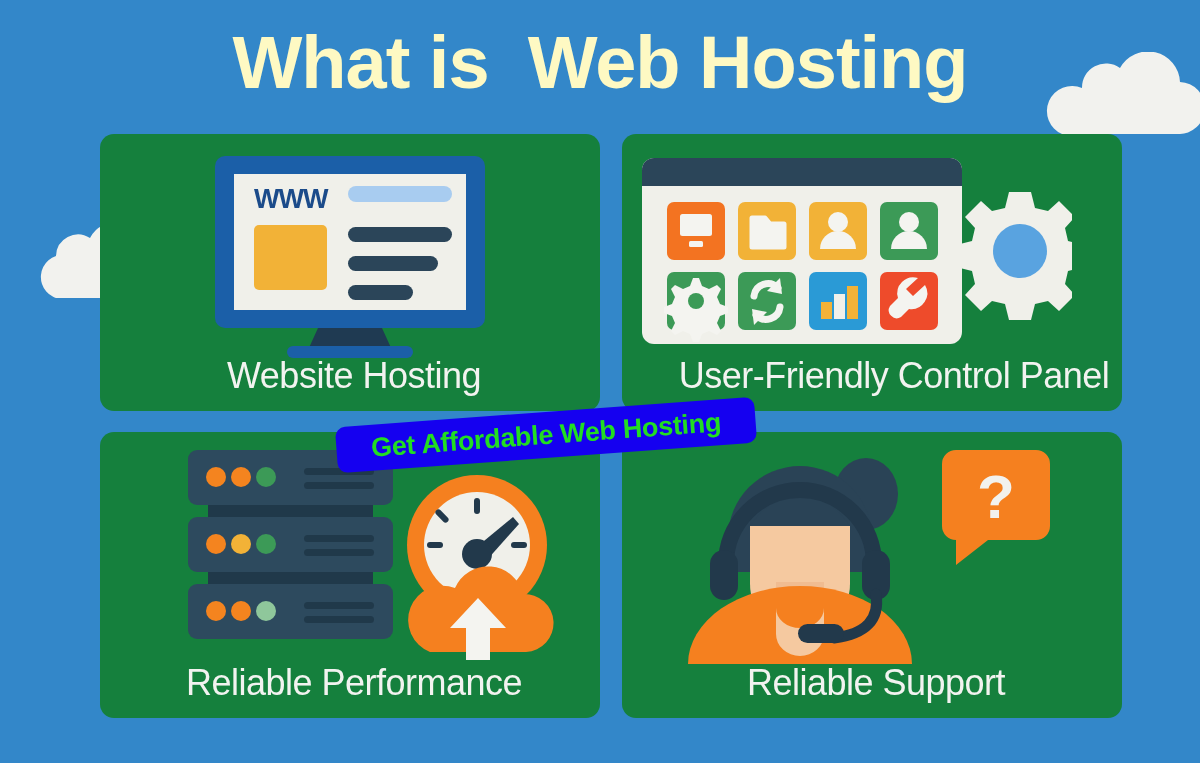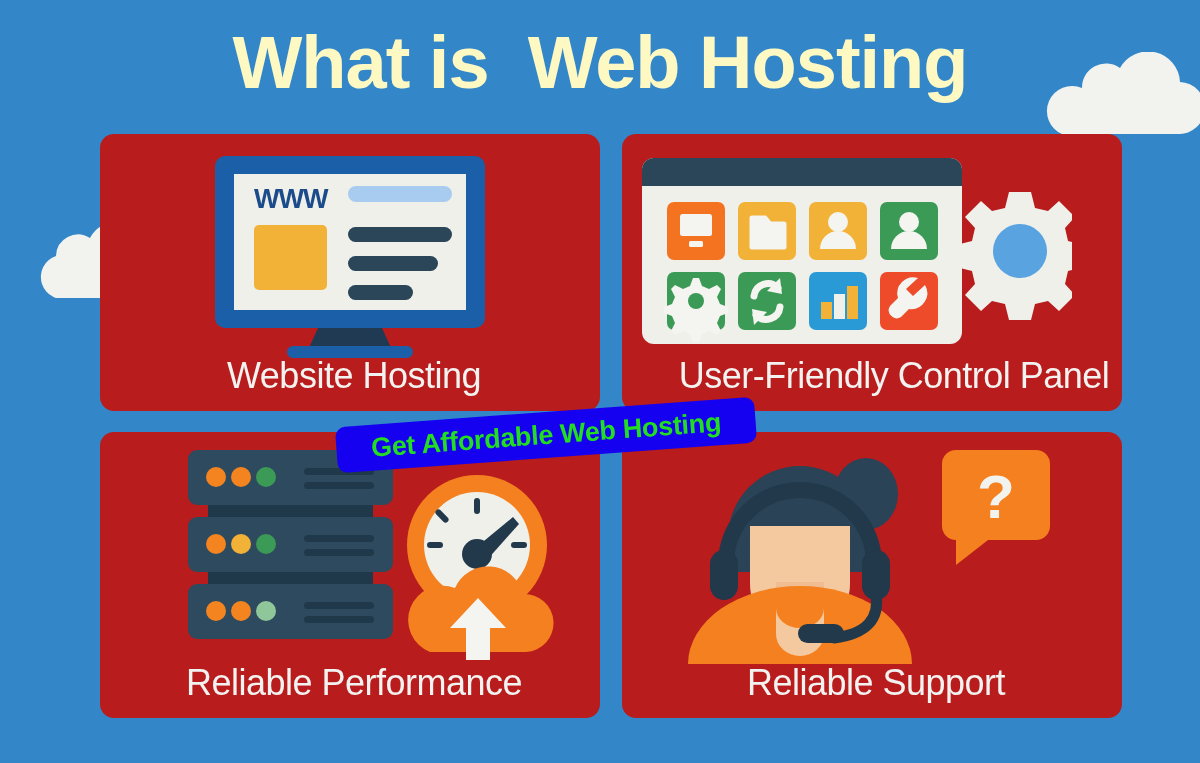--- a/index.html
+++ b/index.html
@@ -24,21 +24,21 @@
     font-size:74px;
     font-weight:bold;
     letter-spacing:-1px;
     line-height:1;
     white-space:pre;
   }
 
   
   .card {
     position:absolute;
-    background:#b91c1c;
+    background:#15803d;
     border-radius:14px;
   }
   #card-website { left:100px;  top:134px; width:500px; height:277px; }
   #card-cpanel  { left:622px;  top:134px; width:500px; height:277px; }
   #card-perf    { left:100px;  top:432px; width:500px; height:286px; }
   #card-support { left:622px;  top:432px; width:500px; height:286px; }
 
   .card-label {
     position:absolute;
     left:4px; width:100%;

